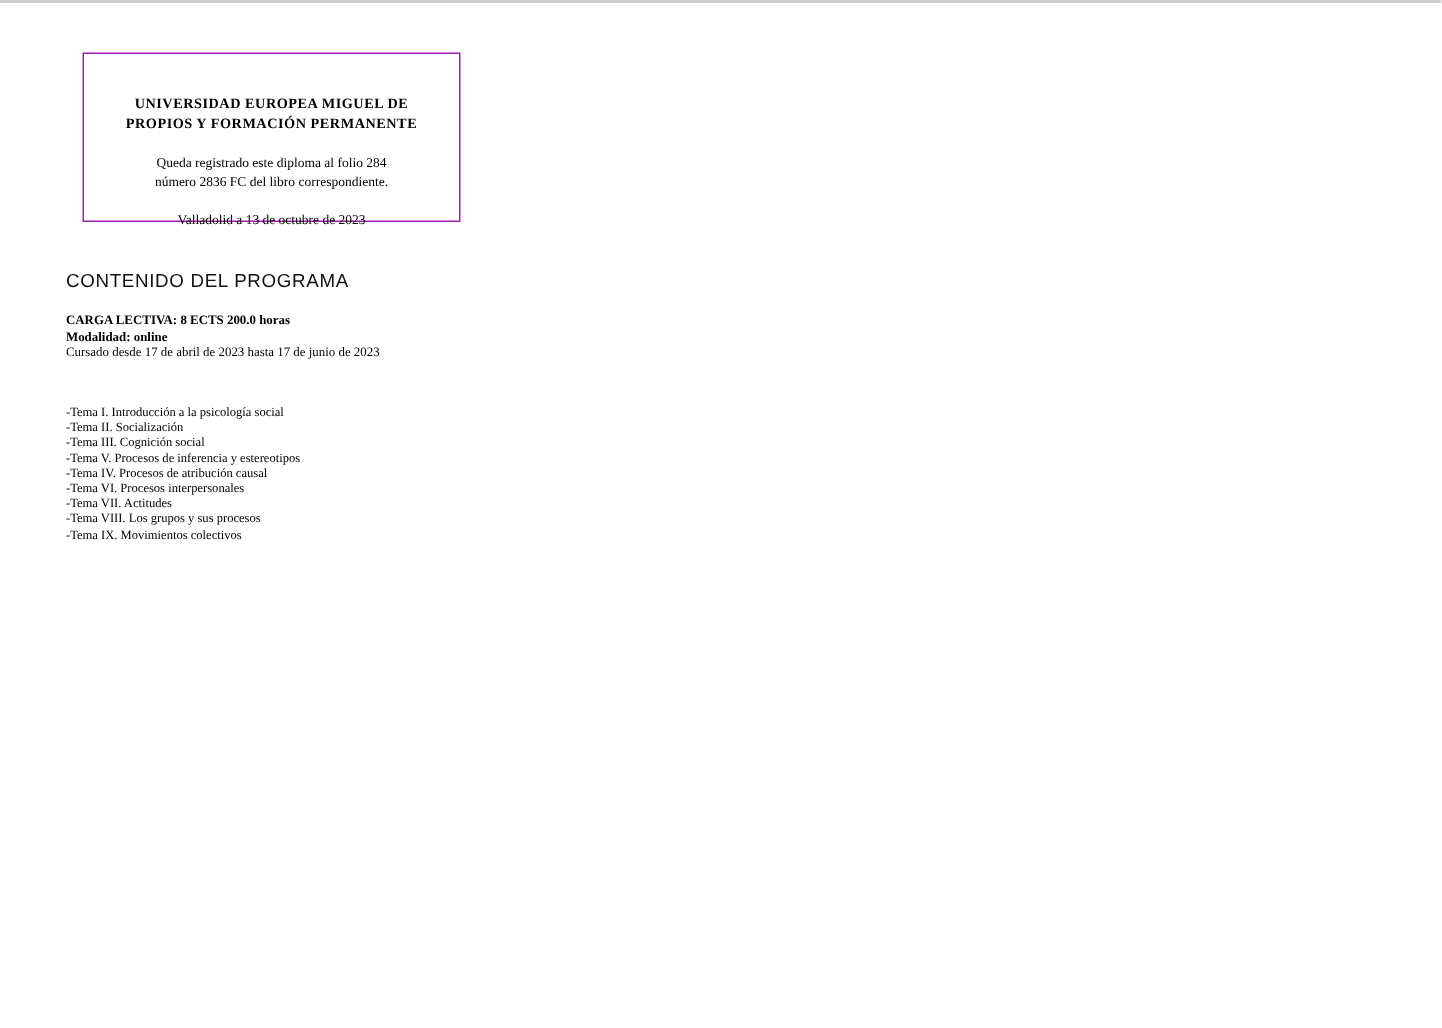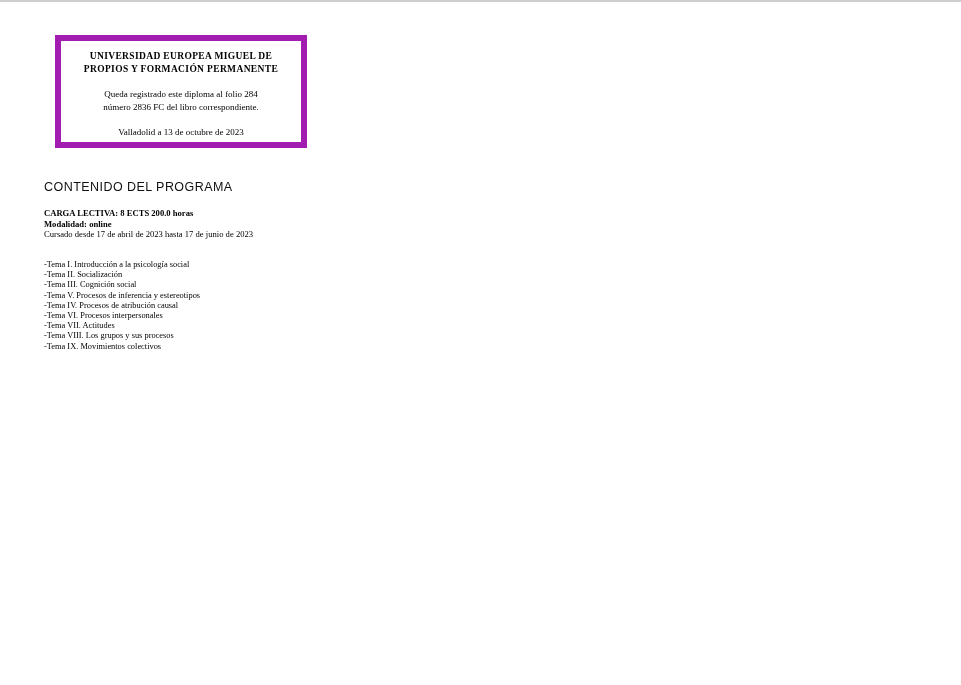--- a/index.html
+++ b/index.html
@@ -32,24 +32,24 @@
     background: #cfcfcf;
   }
 
   
   .reg-box {
     position: absolute;
     left: 55px;
     top: 35px;
     width: 252px;
     height: 113px;
-    border: 6px solid #a21caf;
+    border: 1px solid #a21caf;
     box-sizing: border-box;
     text-align: center;
-    padding-top: 9px;
+    padding-top: 28px;
   }
   .reg-title {
     font-family: "Liberation Serif", serif;
     font-size: 9.5px;
     font-weight: bold;
     letter-spacing: 0.35px;
     line-height: 12.6px;
     margin: 0 10px;
   }
   .reg-body {
@@ -92,21 +92,21 @@
     font-family: Liberation Serif, serif;
   }
   .meta-line.wrap {
     white-space: normal;
     line-height: 11.4px;
     font-family: Liberation Serif, serif;
   }
   .topics {
     position: absolute;
     left: 44px;
-    top: 260px;
+    top: 270px;
     width: 300px;
   }
   .topic {
     font-family: "Liberation Serif", serif;
     font-size: 8.4px;
     line-height: 10.2px;
     white-space: nowrap;
   }
 </style>
 </head>

